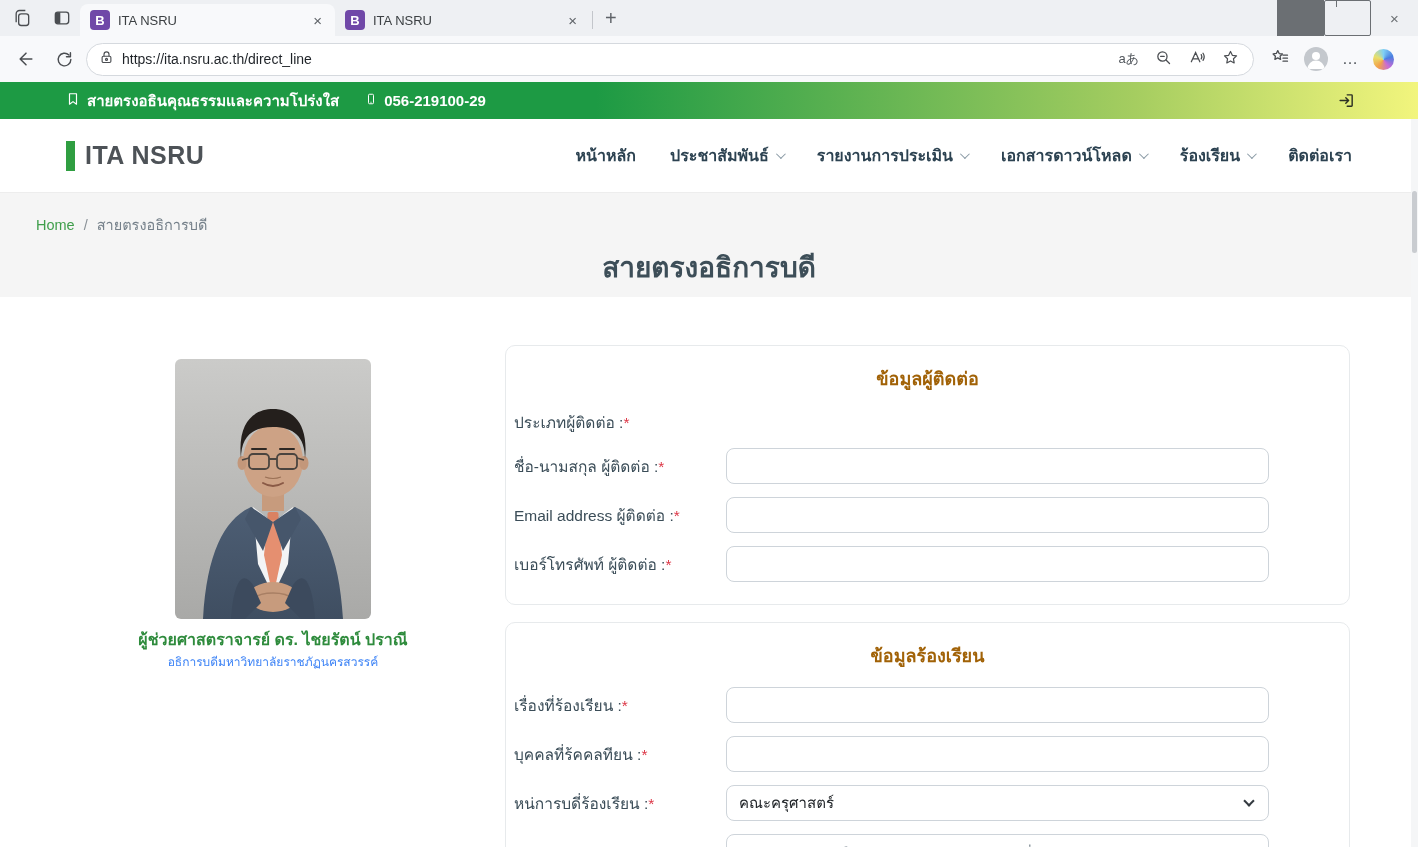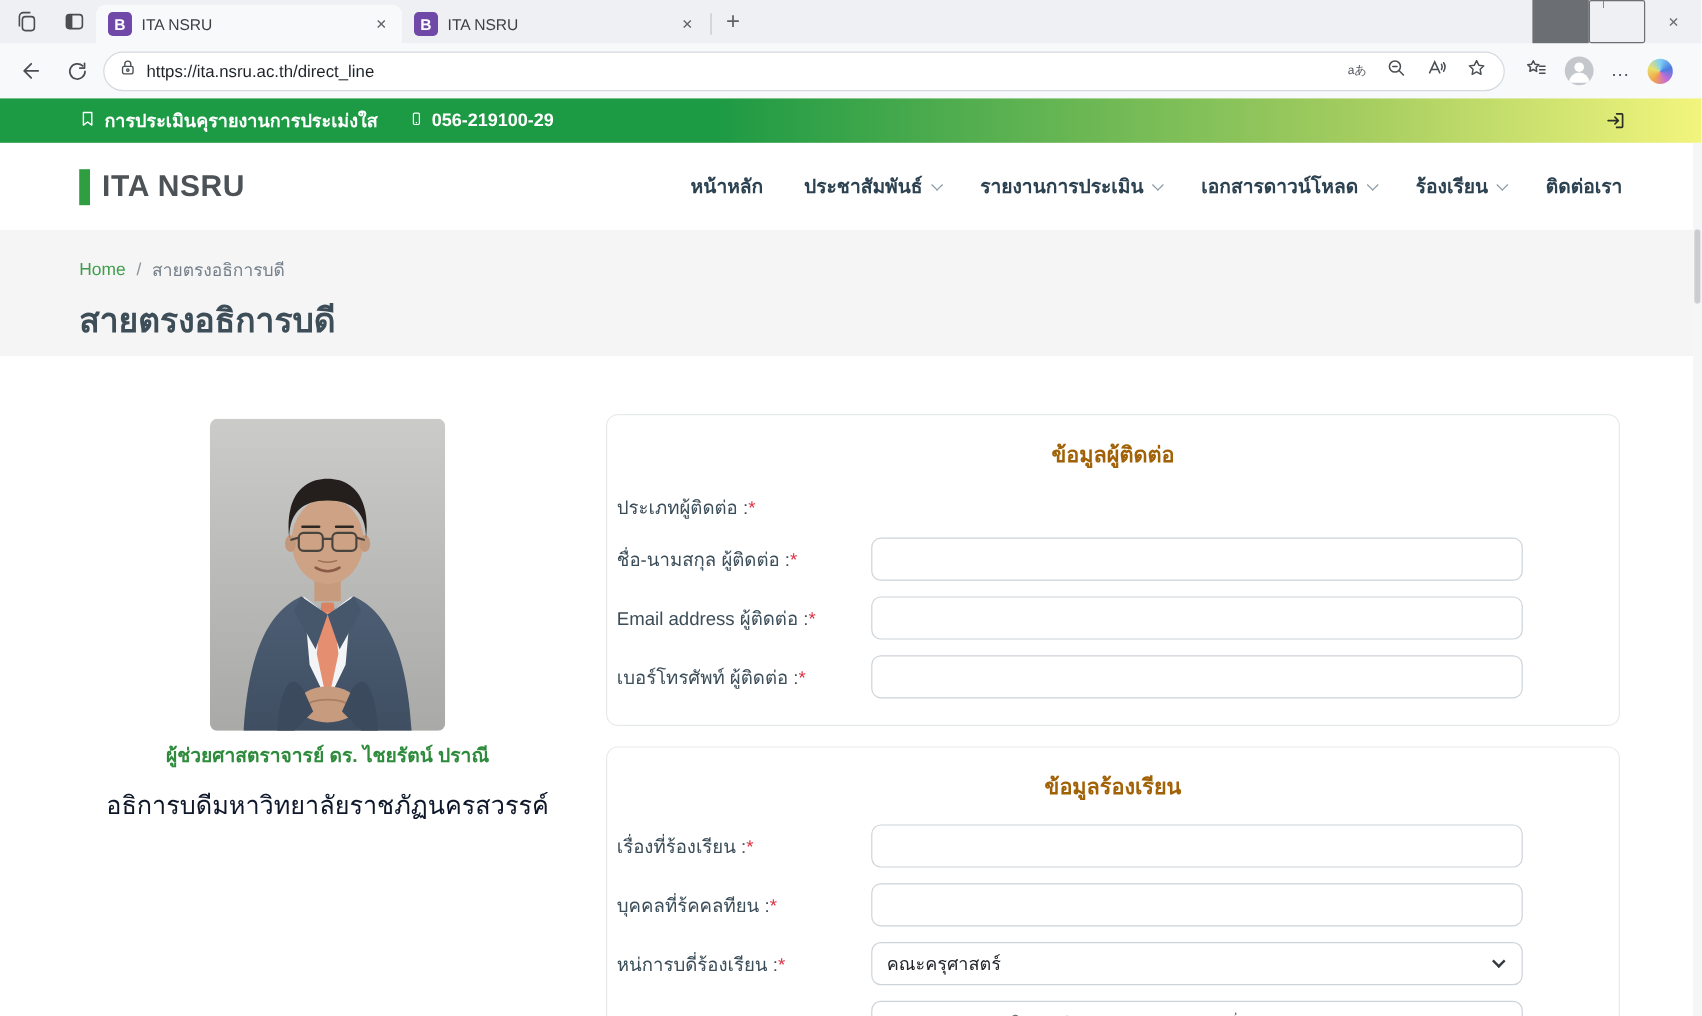--- a/index.html
+++ b/index.html
@@ -26,21 +26,21 @@
   .restore-glyph::before { content:""; position:absolute; left:2px; top:-4px; width:9px; height:9px;
                            border-top:1.2px solid #6b6f73; border-right:1.2px solid #6b6f73; border-radius:0 2px 0 0; }
   .min-glyph { width:11px; height:1.4px; background:#6b6f73; }
 
   .toolbar { height:46px; background:#f8f9fb; display:flex; align-items:center; padding:0 10px; gap:6px; }
   .nav-btn { width:32px; height:32px; display:flex; align-items:center; justify-content:center; }
   .url-pill { flex:1; height:33px; max-width:1168px; background:#fff; border:1px solid #d5d9de;
               border-radius:17px; display:flex; align-items:center; padding:0 10px 0 12px; gap:8px; }
   .url-text { flex:1; font-size:14px; color:#1f2328; }
   .pill-icons { display:flex; align-items:center; gap:16px; padding-right:4px; }
-  .pill-icons .txt-icon { font-size:10px; color:#50555b; }
+  .pill-icons .txt-icon { font-size:13px; color:#50555b; }
   .right-icons { display:flex; align-items:center; gap:14px; padding:0 8px 0 10px; }
   .avatar { width:24px; height:24px; border-radius:50%; background:#c4c8cd; overflow:hidden; }
   .copilot { width:21px; height:21px; border-radius:50%;
              background:conic-gradient(#7fd0f5,#4a7de0,#c96bd6,#f2a24b,#e8e06b,#7fd0f5); }
   .dots { font-size:16px; color:#50555b; letter-spacing:1px; }
 
   
   .green-bar { height:37px; display:flex; align-items:center; gap:26px; padding:0 66px; position:relative;
                background:linear-gradient(to right,#1d9a44 0%,#1d9a44 42%,#a5cd60 80%,#f2f57d 100%); }
   .green-item { display:flex; align-items:center; gap:7px; color:#fff; font-size:15px; font-weight:600; }
@@ -51,33 +51,33 @@
                  justify-content:space-between; padding:0 66px; border-bottom:1px solid #ededed; }
   .brand { display:flex; align-items:center; gap:10px; }
   .brand-bar { width:9px; height:30px; background:#2f9e41; }
   .brand-text { font-size:25px; font-weight:800; color:#4d5257; letter-spacing:.5px; }
   .main-nav { display:flex; align-items:flex-start; gap:34px; }
   .nav-item { display:flex; align-items:center; gap:7px; font-size:16px; color:#2c4251; font-weight:600; cursor:pointer; }
   .chev { width:7px; height:7px; border-right:1.6px solid #8a9aa5; border-bottom:1.6px solid #8a9aa5;
           transform:rotate(45deg) translateY(-2px); }
 
   
-  .band { height:104px; background:#f5f5f5; padding:20px 66px 0; }
+  .band { height:104px; background:#f5f5f5; padding:20px 36px 0;text-align:center; }
   .crumbs { font-size:14.5px; display:flex; gap:9px; align-items:center; }
   .crumb-home { color:#3f9e4b; }
   .crumb-sep { color:#8b9298; }
   .crumb-cur { color:#75808a; }
   .page-title { margin-top:9px; font-size:28px; font-weight:800; color:#3d4e58; }
 
   
   .main { position:relative; height:550px; background:#fff; }
-  .left-col { position:absolute; left:66px; top:52px; width:414px; text-align:center; }
+  .left-col { position:absolute; left:66px; top:62px; width:414px; text-align:center; }
   .photo { width:196px; height:260px; border-radius:6px; overflow:hidden; margin:0 auto; display:block; }
   .cap-name { margin-top:8px; font-size:16px; font-weight:800; color:#2e8b3c; }
-  .cap-pos { margin-top:12px; font-size:21px; color:#0f172a; }
+  .cap-pos { margin-top:0; font-size:12px; color:#3b82f6; }
 
   .forms { position:absolute; left:505px; top:48px; width:845px; }
   .card { border:1px solid #e7eaec; border-radius:10px; background:#fff; padding:14px 8px 22px; }
   .card + .card { margin-top:17px; }
   .card-title { text-align:center; font-size:18px; font-weight:800; color:#a16207; margin:4px 0 17px; }
   .frow { display:flex; align-items:center; margin-bottom:13px; }
   .frow:last-child { margin-bottom:0; }
   .frow.top { align-items:flex-start; }
   .flabel { width:212px; font-size:15.5px; color:#3b4d58; padding-top:0; }
   .frow.top .flabel { padding-top:8px; }
@@ -203,21 +203,21 @@
   </div>
 </div>
 
 <div class="green-bar">
   <span class="green-item">
     <span>
       <svg width="14" height="16" viewBox="0 0 24 24" fill="none" stroke="#fff" stroke-width="2" stroke-linejoin="round">
         <path d="M6 3h12v18l-6-4.5L6 21z"></path>
       </svg>
     </span>
-    <span>การประเมินคุรายงานการประเม่งใส</span>
+    <span>สายตรงอธินคุณธรรมและความโปร่งใส</span>
   </span>
   <span class="green-item">
     <span>
       <svg width="12" height="16" viewBox="0 0 24 24" fill="none" stroke="#fff" stroke-width="2">
         <rect x="7" y="2.5" width="10" height="19" rx="2"></rect>
           <path d="M11 18.5h2"></path>
       </svg>
     </span>
     <span>056-219100-29</span>
   </span>

